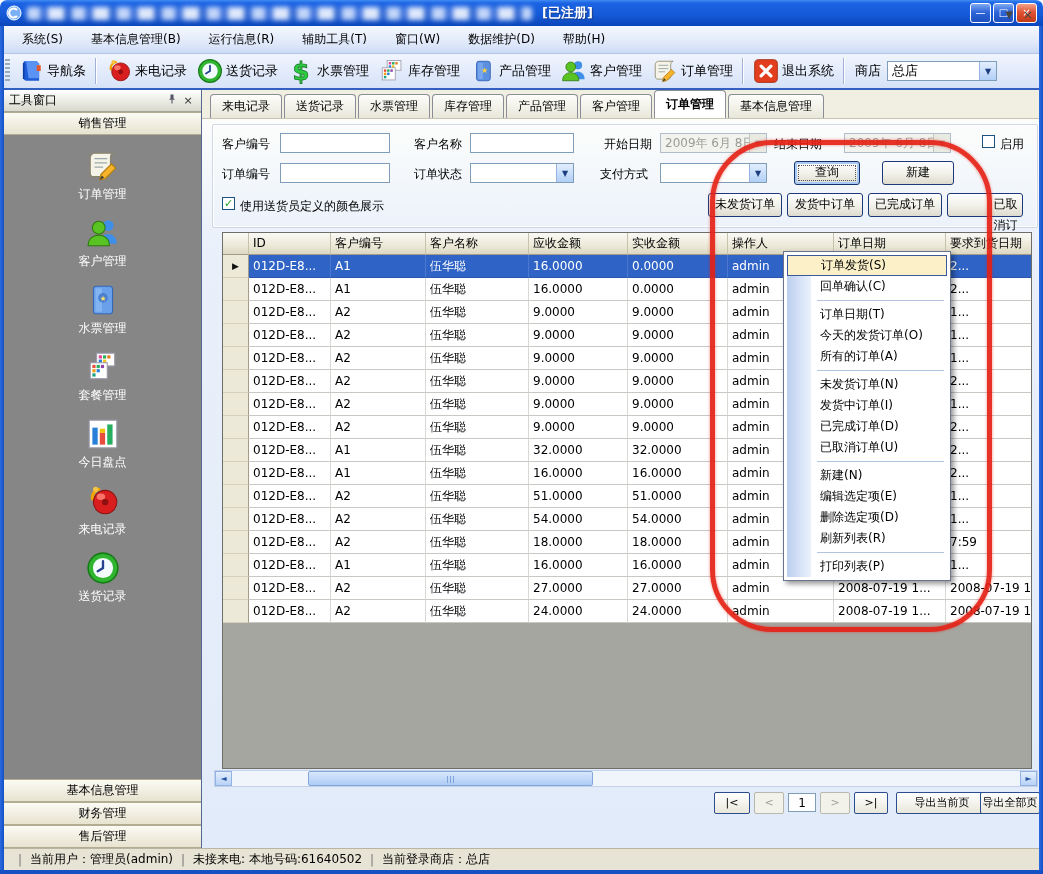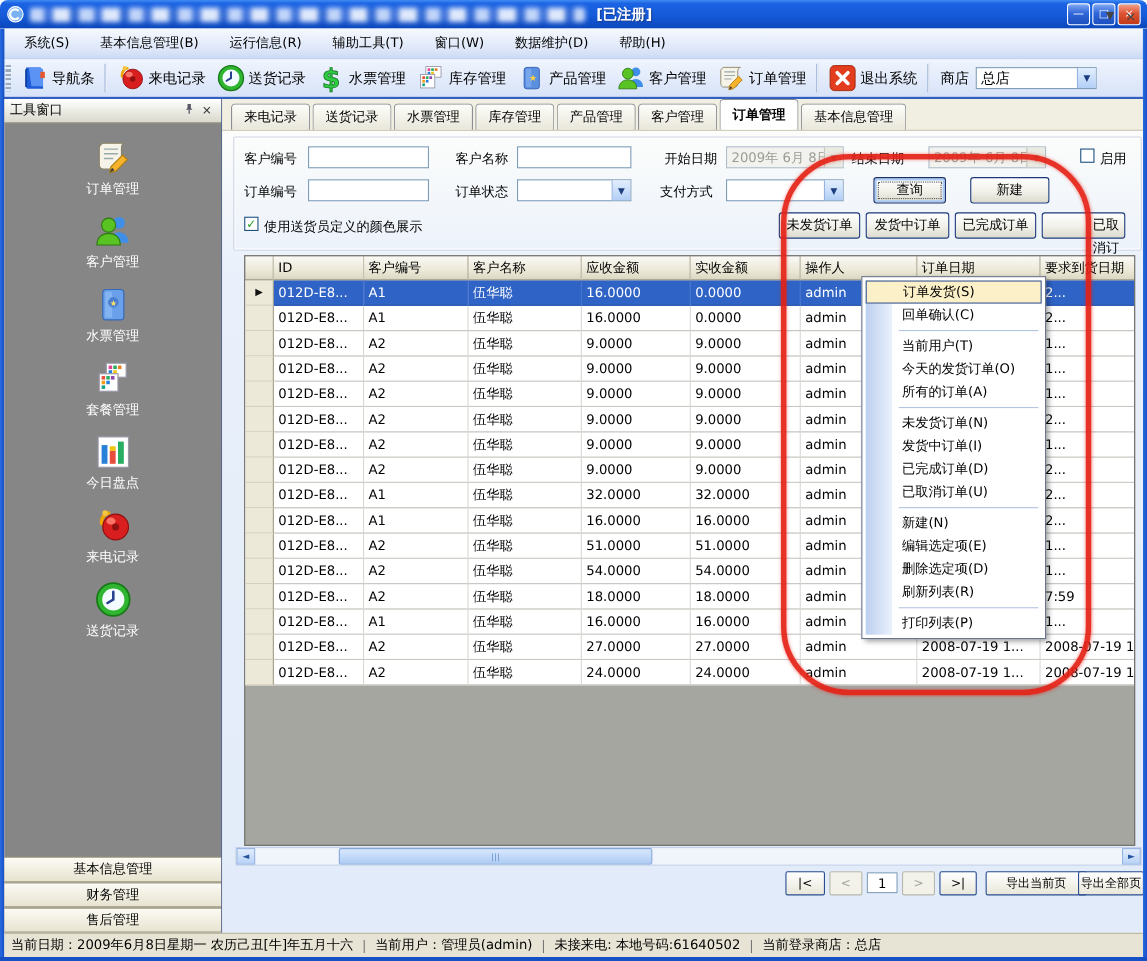--- a/index.html
+++ b/index.html
@@ -293,20 +293,21 @@
   <div class="sb-caption">
     <span class="t">工具窗口</span>
     <span class="sb-capbtn">
       <svg viewBox="0 0 16 16" width="12" height="12">
           <path d="M6 2h4v5l2 2H4l2-2z" fill="#556"></path>
           <path d="M8 9v5" stroke="#556" stroke-width="1.5"></path>
         </svg>
     </span>
     <span class="sb-capbtn">×</span>
   </div>
+  <div class="sb-group">销售管理</div>
   <div class="sb-items" id="sidebar-items">
       <div class="sb-item">
         <span class="icon32">
           <svg viewBox="0 0 32 32">
             <path d="M4 8c0-2 2-4 4-4h18c-2 0-3 2-3 4v14c0 2-1 4-3 4H7c-2 0-3-2-3-4z" fill="#f6f3e8" stroke="#8a8468"></path>
             <path d="M8 9h12M8 13h12M8 17h8" stroke="#9aa" stroke-width="1.2"></path>
             <path d="M14 24l10-10 4 4-10 10-5 1z" fill="#f7b32b" stroke="#b07d10"></path>
             <path d="M13 29l2-4 2 2z" fill="#3a3a3a"></path>
           </svg>
         </span>
@@ -665,40 +666,39 @@
     <span class="pg-btn" style="left:694px;width:92px;">导出当前页</span>
     <span class="pg-btn" style="left:778px;width:60px;">导出全部页</span>
   </div>
 </div>
 
 <div class="ctxmenu" id="ctxmenu">
   <div class="ctx-gutter"></div>
 <div class="ctx-item hl">订单发货(S)</div>
     <div class="ctx-item">回单确认(C)</div>
     <div class="ctx-sep"></div>
-    <div class="ctx-item">当前用户(T)</div>
+    <div class="ctx-item">订单日期(T)</div>
     <div class="ctx-item">今天的发货订单(O)</div>
     <div class="ctx-item">所有的订单(A)</div>
     <div class="ctx-sep"></div>
     <div class="ctx-item">未发货订单(N)</div>
     <div class="ctx-item">发货中订单(I)</div>
     <div class="ctx-item">已完成订单(D)</div>
     <div class="ctx-item">已取消订单(U)</div>
     <div class="ctx-sep"></div>
     <div class="ctx-item">新建(N)</div>
     <div class="ctx-item">编辑选定项(E)</div>
     <div class="ctx-item">删除选定项(D)</div>
     <div class="ctx-item">刷新列表(R)</div>
     <div class="ctx-sep"></div>
     <div class="ctx-item">打印列表(P)</div>
   </div>
 
 <div class="annotation"></div>
 
 <div class="statusbar" id="statusbar">
-    <span class="sb-seg">当前日期：2009年6月8日星期一 农历己丑[牛]年五月十六</span>
     <span class="sb-div">|</span>
     <span class="sb-seg">当前用户：管理员(admin)</span>
     <span class="sb-div">|</span>
     <span class="sb-seg">未接来电: 本地号码:61640502</span>
     <span class="sb-div">|</span>
     <span class="sb-seg">当前登录商店：总店</span>
   </div>
 
 </body></html>

